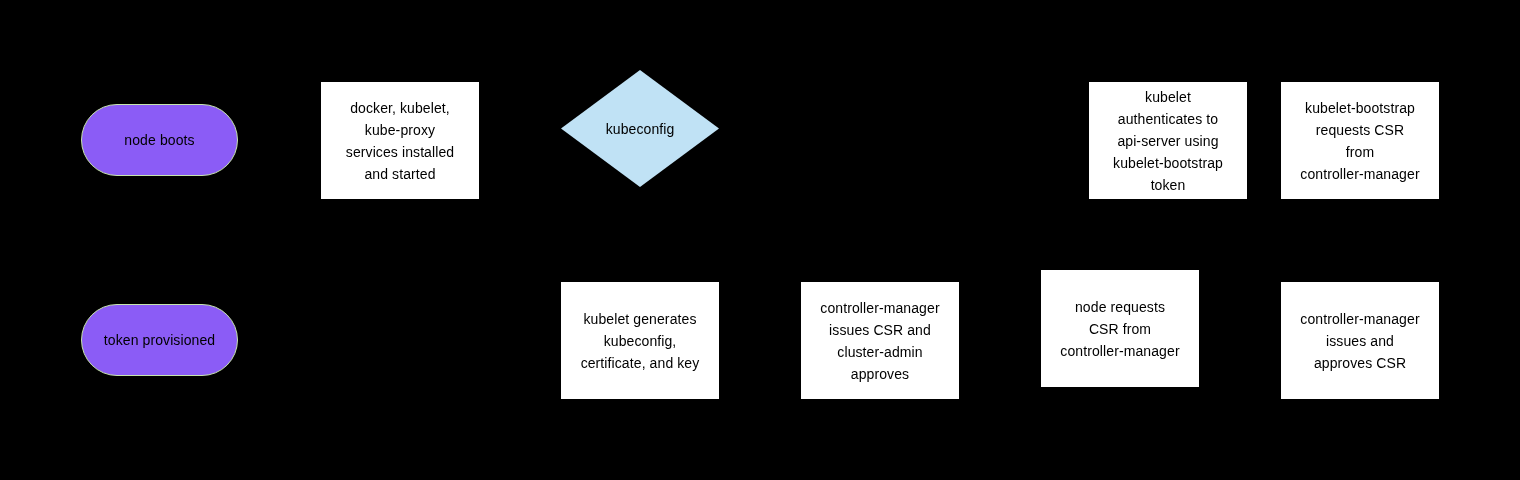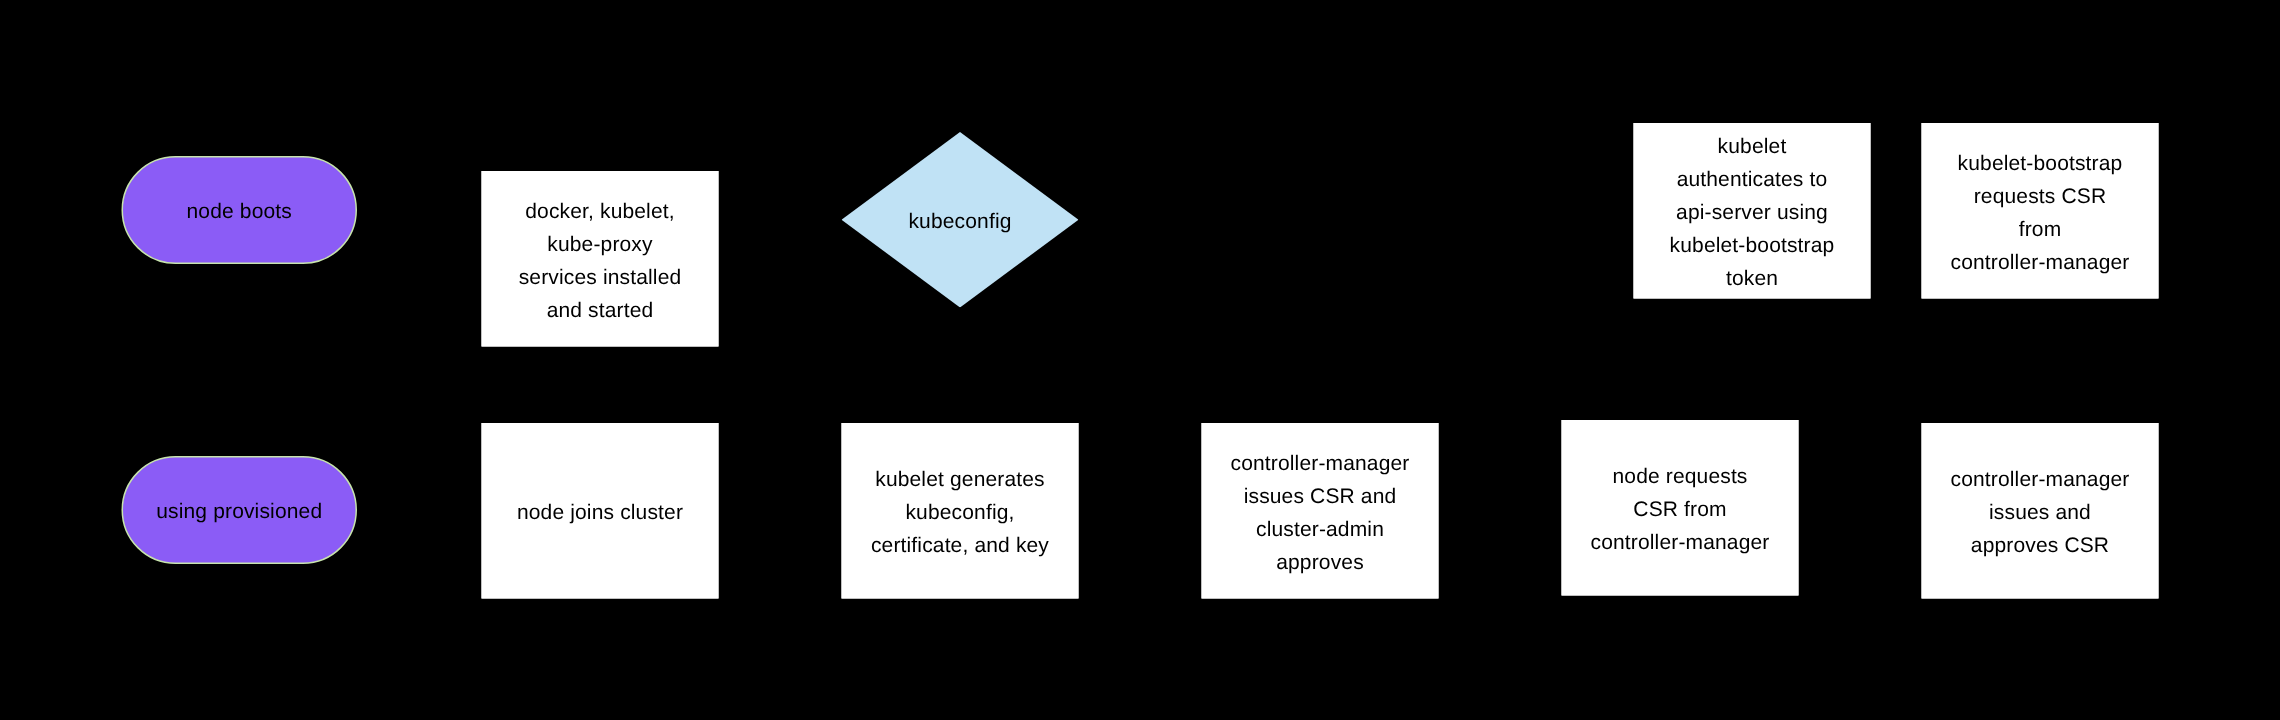--- a/index.html
+++ b/index.html
@@ -93,28 +93,28 @@
 </style>
 </head>
 <body>
 
 <div class="canvas">
 
   <div class="node node-terminator" style="left:81px; top:104px;">
     <span class="node-label">node boots</span>
   </div>
 
-  <div class="node node-process" style="left:321px; top:82px;margin-top:32px;">
+  <div class="node node-process" style="left:321px; top:82px;">
     <span class="node-label">docker, kubelet,
 kube-proxy
 services installed
 and started</span>
   </div>
 
-  <div class="node node-decision" style="left:561px; top:88px;">
+  <div class="node node-decision" style="left:561px; top:70px;">
     <span class="diamond-shape"></span>
     <span class="node-label">kubeconfig</span>
   </div>
 
 
   <div class="node node-process" style="left:1041px; top:82px;margin-left:48px;">
     <span class="node-label">kubelet
 authenticates to
 api-server using
 kubelet-bootstrap
@@ -122,41 +122,38 @@
   </div>
 
   <div class="node node-process" style="left:1281px; top:82px;">
     <span class="node-label">kubelet-bootstrap
 requests CSR
 from
 controller-manager</span>
   </div>
 
   <div class="node node-terminator" style="left:81px; top:304px;">
-    <span class="node-label">using provisioned</span>
+    <span class="node-label">token provisioned</span>
   </div>
 
-  <div class="node node-process" style="left:321px; top:282px;">
-    <span class="node-label">node joins cluster</span>
-  </div>
 
   <div class="node node-process" style="left:561px; top:282px;">
     <span class="node-label">kubelet generates
 kubeconfig,
 certificate, and key</span>
   </div>
 
   <div class="node node-process" style="left:801px; top:282px;">
     <span class="node-label">controller-manager
 issues CSR and
 cluster-admin
 approves</span>
   </div>
 
-  <div class="node node-process" style="left:1041px; top:280px;align-items:center;">
+  <div class="node node-process" style="left:1041px; top:270px;align-items:center;">
     <span class="node-label">node requests
 CSR from
 controller-manager</span>
   </div>
 
   <div class="node node-process" style="left:1281px; top:282px;">
     <span class="node-label">controller-manager
 issues and
 approves CSR</span>
   </div>

